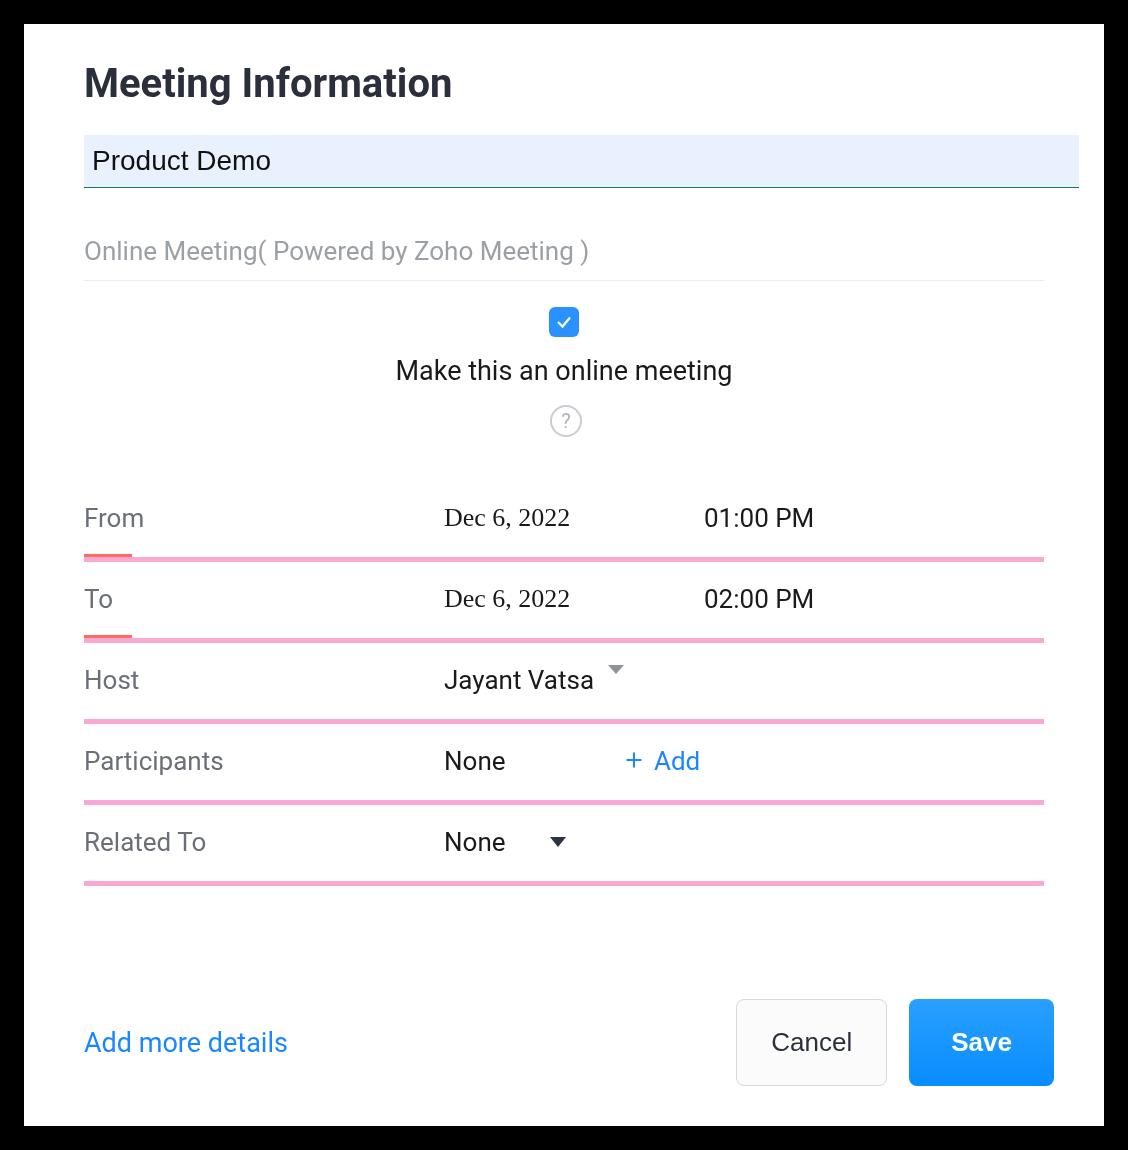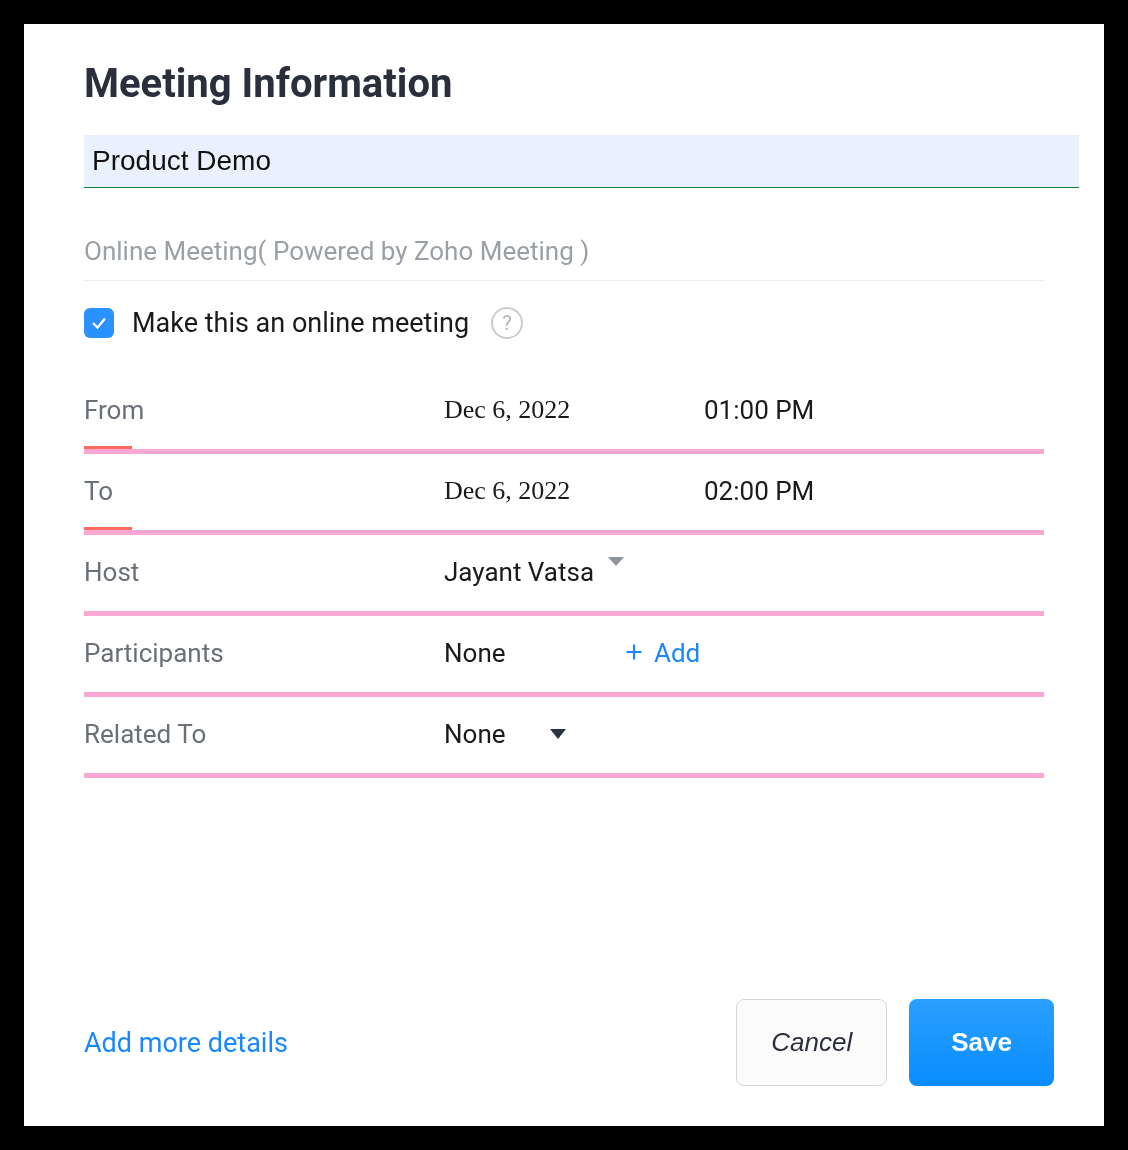--- a/index.html
+++ b/index.html
@@ -39,21 +39,22 @@
     font-size: 26px;
     color: #9aa0a6;
     padding-bottom: 14px;
     border-bottom: 1px solid #ececec;
     margin-bottom: 26px;
   }
   .checkbox-row {
     display: flex;
     align-items: center;
     gap: 18px;
-    margin-bottom: 34px;
+    margin-bottom: 44px;
+    flex-direction: column;
   }
   .chk {
     width: 30px;
     height: 30px;
     border-radius: 6px;
     background: #2a92ff;
     display: flex;
     align-items: center;
     justify-content: center;
     cursor: pointer;
@@ -169,21 +170,20 @@
     font-size: 26px;
     padding: 14px 34px;
     border-radius: 8px;
     cursor: pointer;
     border: none;
   }
   .btn-cancel {
     background: #fbfbfb;
     border: 1px solid #d6d8db;
     color: #2a2f3b;
-    font-style: italic;
   }
   .btn-save {
     background: linear-gradient(#2aa0ff, #088cff);
     color: #fff;
     font-weight: 600;
     padding: 28px 42px;
   }
 </style>
 </head>
 <body>

